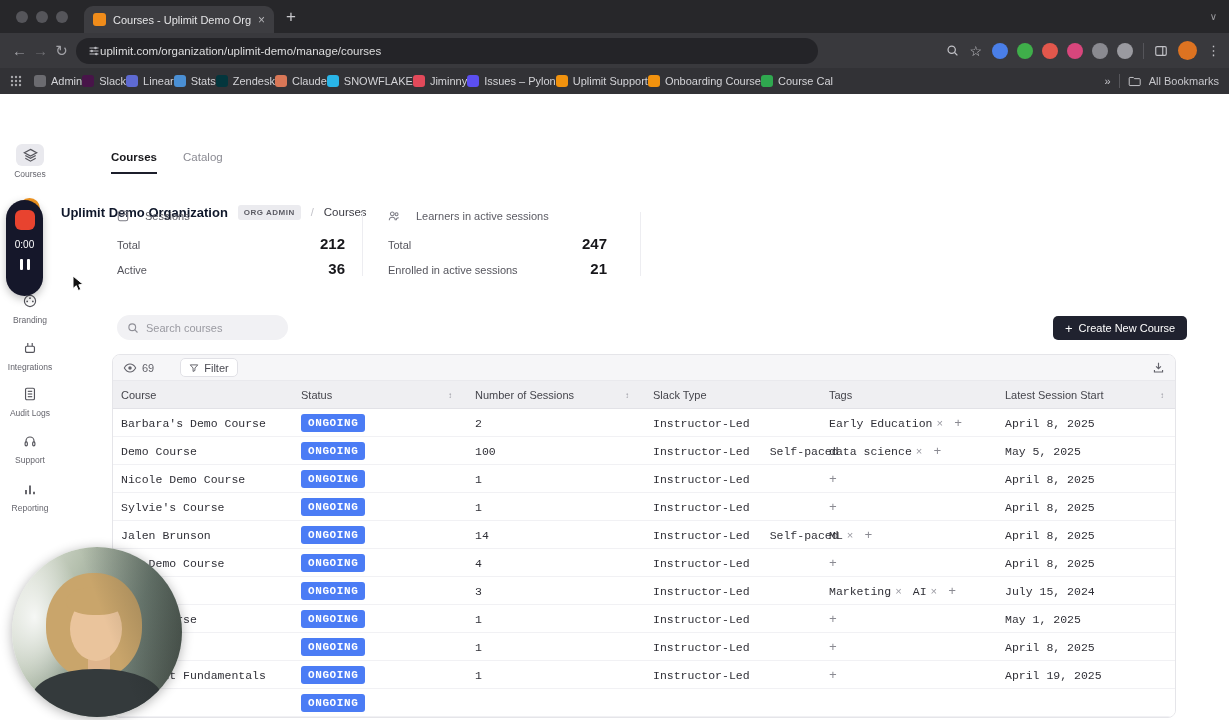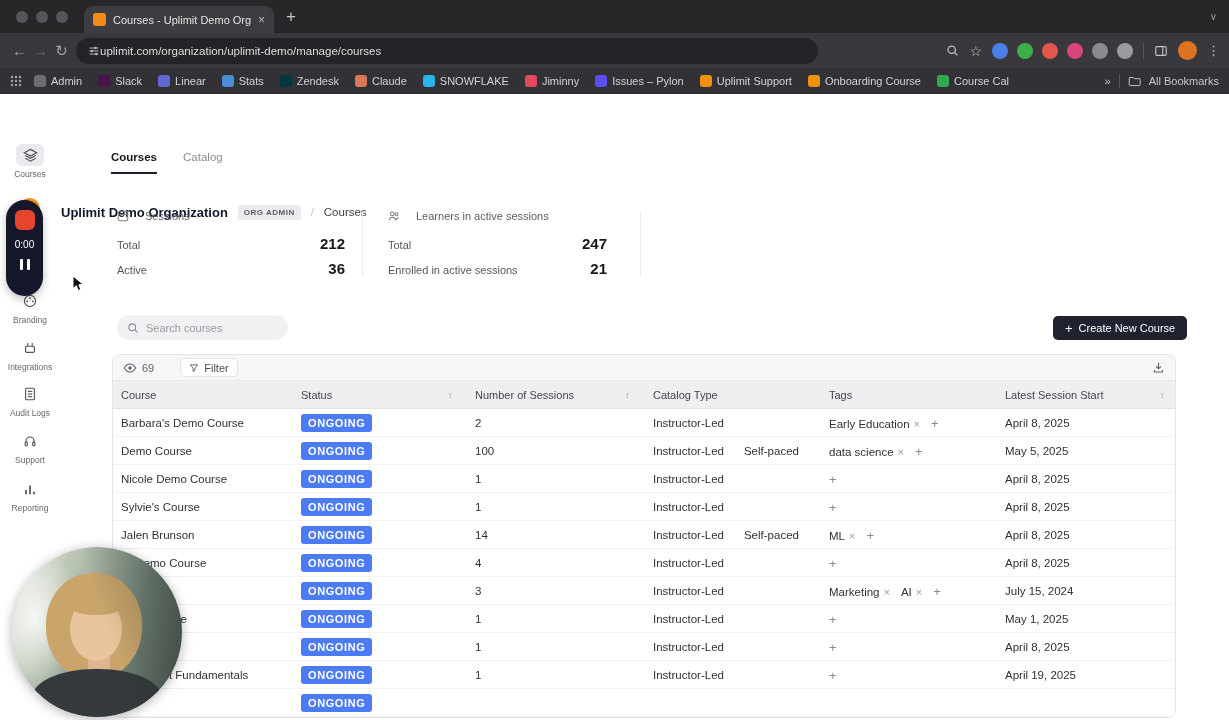--- a/index.html
+++ b/index.html
@@ -24,21 +24,21 @@
   .url-text{font-size:11.5px;color:#dededf;white-space:nowrap;overflow:hidden;}
   .tb-right{margin-left:auto;display:flex;align-items:center;gap:10px;color:#c2c2c7;}
   .ext{width:16px;height:16px;border-radius:50%;display:inline-block;}
   .tb-star{font-size:14px;color:#c2c2c7;}
   .tb-div{width:1px;height:16px;background:#55555a;}
   .avatar{width:19px;height:19px;border-radius:50%;background:var(--avatar-orange,#dd7321);display:inline-block;}
   .dots{font-size:13px;color:#c2c2c7;}
 
   .bookmarks{position:absolute;left:0;top:68px;width:100%;height:26px;background:#323236;display:flex;align-items:center;padding:0 10px;font-size:11px;color:#d3d3d7;}
   .apps-grid{color:#a8a8ad;margin-right:12px;display:flex;}
-  .bm-list{display:flex;align-items:center;gap:16px;}
+  .bm-list{display:flex;align-items:center;}
   .bm{display:flex;align-items:center;gap:5px;white-space:nowrap;}
   .bm-ic{width:12px;height:12px;border-radius:3px;flex:none;display:inline-block;}
   .bm-right{margin-left:auto;display:flex;align-items:center;gap:8px;color:#c6c6cb;}
   .bm-divider{width:1px;height:14px;background:#55555a;}
 
   
   .page{position:absolute;left:0;top:94px;width:100%;height:626px;background:#fff;}
   .uplimit-logo{position:absolute;left:19px;top:104px;width:21px;height:21px;border-radius:50%;border:4px solid #f0941f;border-left-color:#e8611a;}
   .org-row{position:absolute;left:61px;top:110px;display:flex;align-items:center;gap:10px;height:16px;}
   .org-name{font-size:13px;font-weight:bold;color:#0f172a;}
@@ -74,21 +74,21 @@
   .ttoolbar{position:relative;height:26px;background:#f6f6f8;border-bottom:1px solid #e9e9ed;display:flex;align-items:center;padding:0 10px;gap:26px;}
   .views{display:flex;align-items:center;gap:5px;color:#63636b;font-size:11px;}
   .filter-chip{display:flex;align-items:center;gap:5px;font-size:11px;color:#4a4a52;background:#fff;border:1px solid #e1e1e6;border-radius:5px;height:19px;padding:0 8px;}
   .dl{margin-left:auto;color:#63636b;display:flex;}
   .thead{position:relative;height:28px;background:#efeff2;border-bottom:1px solid #e2e2e7;}
   .hc{font-size:11px;color:#45454c;}
   .cell{position:absolute;top:50%;transform:translateY(-50%);white-space:nowrap;}
   .c0{left:8px;}.c1{left:188px;}.c2{left:362px;}.c3{left:540px;}.c4{left:716px;}.c5{left:892px;}
   .sort{position:absolute;top:50%;transform:translateY(-50%);font-size:8px;color:#9a9aa2;}
   .s1{left:335px;}.s2{left:512px;}.s5{left:1047px;}
-  .trow{position:relative;height:28px;border-bottom:1px solid #f1f1f4;background:#fff;}
+  .trow{position:relative;height:28px;border-bottom:1px solid #f1f1f4;background:#fff;font-family:Liberation Mono, monospace;}
   .trow .cell{font-size:11.5px;color:#303037;}
   .badge{display:inline-block;background:var(--status-blue,#4b7cf5);color:#fff;font-size:11px;font-weight:bold;letter-spacing:.6px;padding:3px 7px;border-radius:3px;}
   .type-label{margin-right:20px;}
   .tag{margin-right:11px;}
   .tag-x{color:#9a9aa2;font-size:11px;margin-left:4px;}
   .tag-add{color:#8a8a92;font-size:13px;}
 
   
   .recorder{position:absolute;left:6px;top:200px;width:37px;height:96px;border-radius:19px;background:#15172a;z-index:30;display:flex;flex-direction:column;align-items:center;box-shadow:0 3px 8px rgba(0,0,0,.25);}
   .rec-stop{width:20px;height:20px;border-radius:6px;background:var(--record-red,#e8432f);margin-top:10px;}
@@ -421,21 +421,21 @@
       <svg viewBox="0 0 16 16" width="13" height="13">
           <path d="M8 2v7M5 6.5L8 9.5 11 6.5" fill="none" stroke="currentColor" stroke-width="1.4"></path>
           <path d="M3 11v2.5h10V11" fill="none" stroke="currentColor" stroke-width="1.4"></path>
         </svg>
     </span>
   </div>
   <div class="thead">
     <div class="cell c0 hc">Course</div>
     <div class="cell c1 hc">Status</div>
     <div class="cell c2 hc">Number of Sessions</div>
-    <div class="cell c3 hc">Catalog Type</div>
+    <div class="cell c3 hc">Slack Type</div>
     <div class="cell c4 hc">Tags</div>
     <div class="cell c5 hc">Latest Session Start</div>
     <span class="sort s1">↕</span>
     <span class="sort s2">↕</span>
     <span class="sort s5">↕</span>
   </div>
   <div>
       <div class="trow">
         <div class="cell c0">Barbara's Demo Course</div>
         <div class="cell c1"><span class="badge">ONGOING</span></div>

